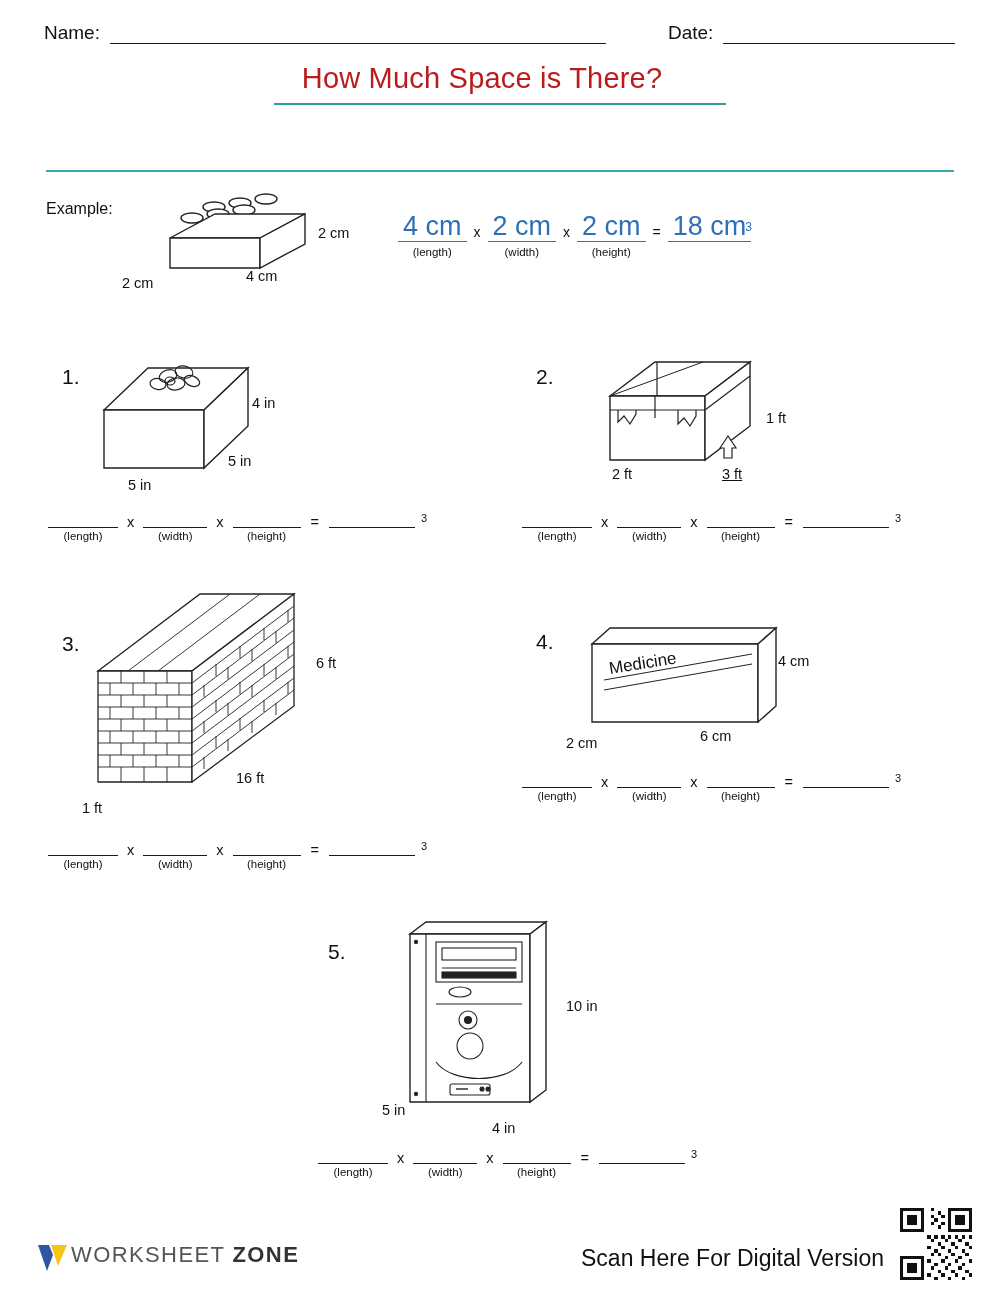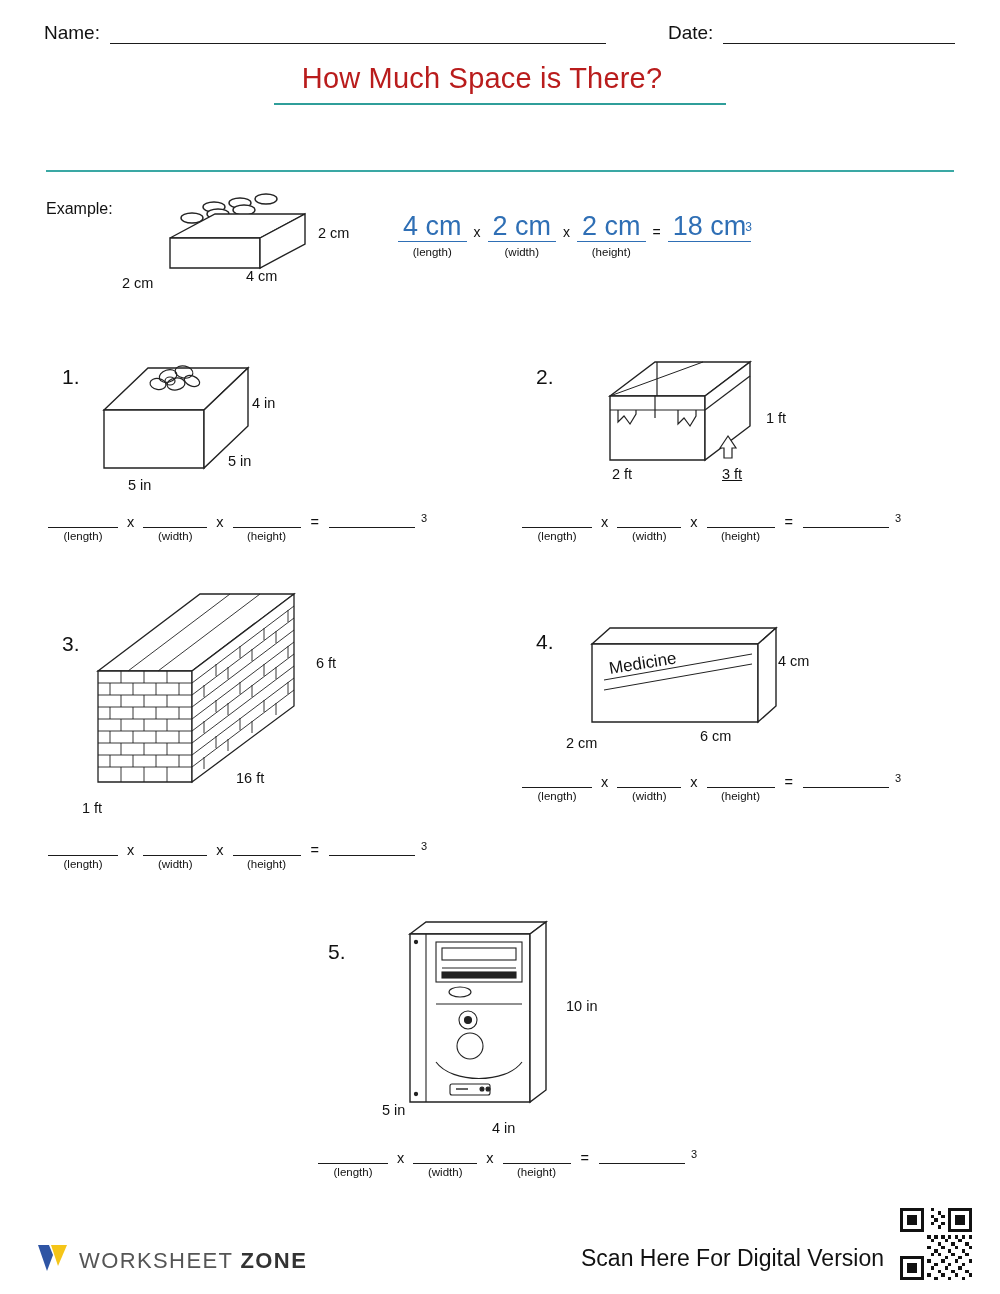--- a/index.html
+++ b/index.html
@@ -76,21 +76,21 @@
   .ex-eq .op { font-size:14px; margin:12px 7px 0 7px; }
   .ex-eq .sup { font-size:12px; color:#2f6fb5; margin-top:8px; margin-left:-6px;}
 
   
   .footer-txt {
     position:absolute; right:116px; bottom:22px;
     font-size:23px; color:#111;
   }
   .wz {
     position:absolute; left:36px; bottom:20px;
-    display:flex; align-items:flex-end; gap:9px;
+    display:flex; align-items:flex-start; gap:1px;
   }
   .wz-name { font-size:22px; letter-spacing:1.4px; color:#555; }
   .wz-name b { color:#333; font-weight:700; }
   .qr { position:absolute; right:28px; bottom:14px; width:72px; height:72px; }
 
   svg { display:block; }
   .fig { position:absolute; }
 </style>
 </head>
 <body>

